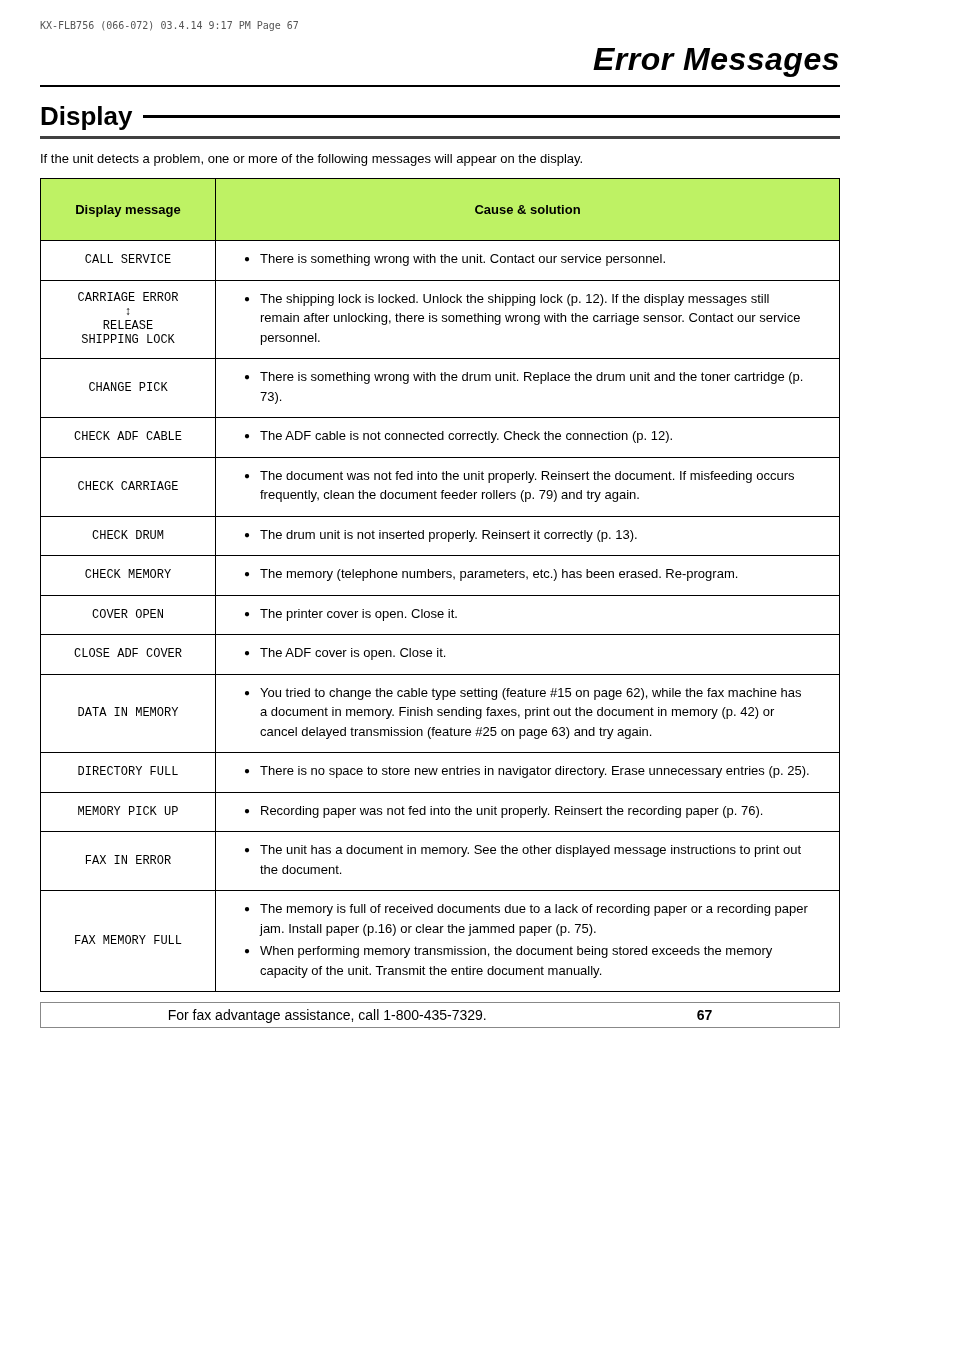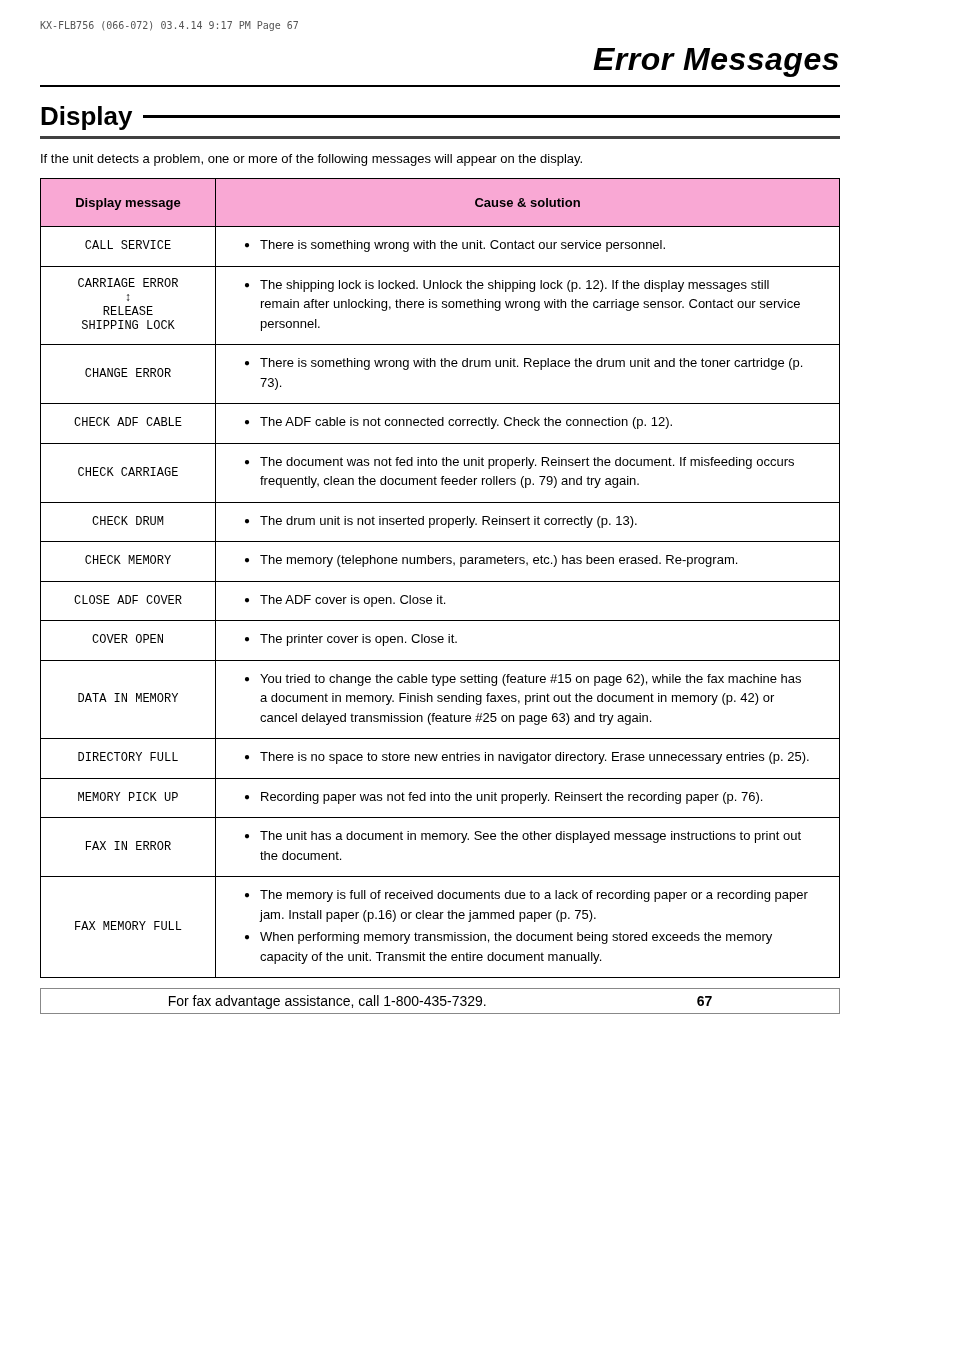--- a/index.html
+++ b/index.html
@@ -63,24 +63,24 @@
     }
 
     table {
       width: 100%;
       border-collapse: collapse;
       border: 1.5px solid #000;
     }
 
     thead tr th {
       border: 1.5px solid #000;
-      padding: 16px 12px;
+      padding: 23px 12px;
       font-weight: bold;
       font-size: 13px;
-      background: #f9a8d4;
+      background: #bef264;
       text-align: center;
     }
 
     tbody tr td {
       border: 1.5px solid #000;
       padding: 8px 28px;
       vertical-align: top;
       font-size: 13px;
     }
 
@@ -157,21 +157,21 @@
 ↕
 RELEASE
 SHIPPING LOCK</td>
           <td class="cause-solution">
             <ul>
               <li>The shipping lock is locked. Unlock the shipping lock (p. 12). If the display messages still remain after unlocking, there is something wrong with the carriage sensor. Contact our service personnel.</li>
             </ul>
           </td>
         </tr>
         <tr>
-          <td class="display-msg">CHANGE ERROR</td>
+          <td class="display-msg">CHANGE PICK</td>
           <td class="cause-solution">
             <ul>
               <li>There is something wrong with the drum unit. Replace the drum unit and the toner cartridge (p. 73).</li>
             </ul>
           </td>
         </tr>
         <tr>
           <td class="display-msg">CHECK ADF CABLE</td>
           <td class="cause-solution">
             <ul>
@@ -197,32 +197,32 @@
         </tr>
         <tr>
           <td class="display-msg">CHECK MEMORY</td>
           <td class="cause-solution">
             <ul>
               <li>The memory (telephone numbers, parameters, etc.) has been erased. Re-program.</li>
             </ul>
           </td>
         </tr>
         <tr>
+          <td class="display-msg">COVER OPEN</td>
+          <td class="cause-solution">
+            <ul>
+              <li>The printer cover is open. Close it.</li>
+            </ul>
+          </td>
+        </tr>
+        <tr>
           <td class="display-msg">CLOSE ADF COVER</td>
           <td class="cause-solution">
             <ul>
               <li>The ADF cover is open. Close it.</li>
-            </ul>
-          </td>
-        </tr>
-        <tr>
-          <td class="display-msg">COVER OPEN</td>
-          <td class="cause-solution">
-            <ul>
-              <li>The printer cover is open. Close it.</li>
             </ul>
           </td>
         </tr>
         <tr>
           <td class="display-msg">DATA IN MEMORY</td>
           <td class="cause-solution">
             <ul>
               <li>You tried to change the cable type setting (feature #15 on page 62), while the fax machine has a document in memory. Finish sending faxes, print out the document in memory (p. 42) or cancel delayed transmission (feature #25 on page 63) and try again.</li>
             </ul>
           </td>

